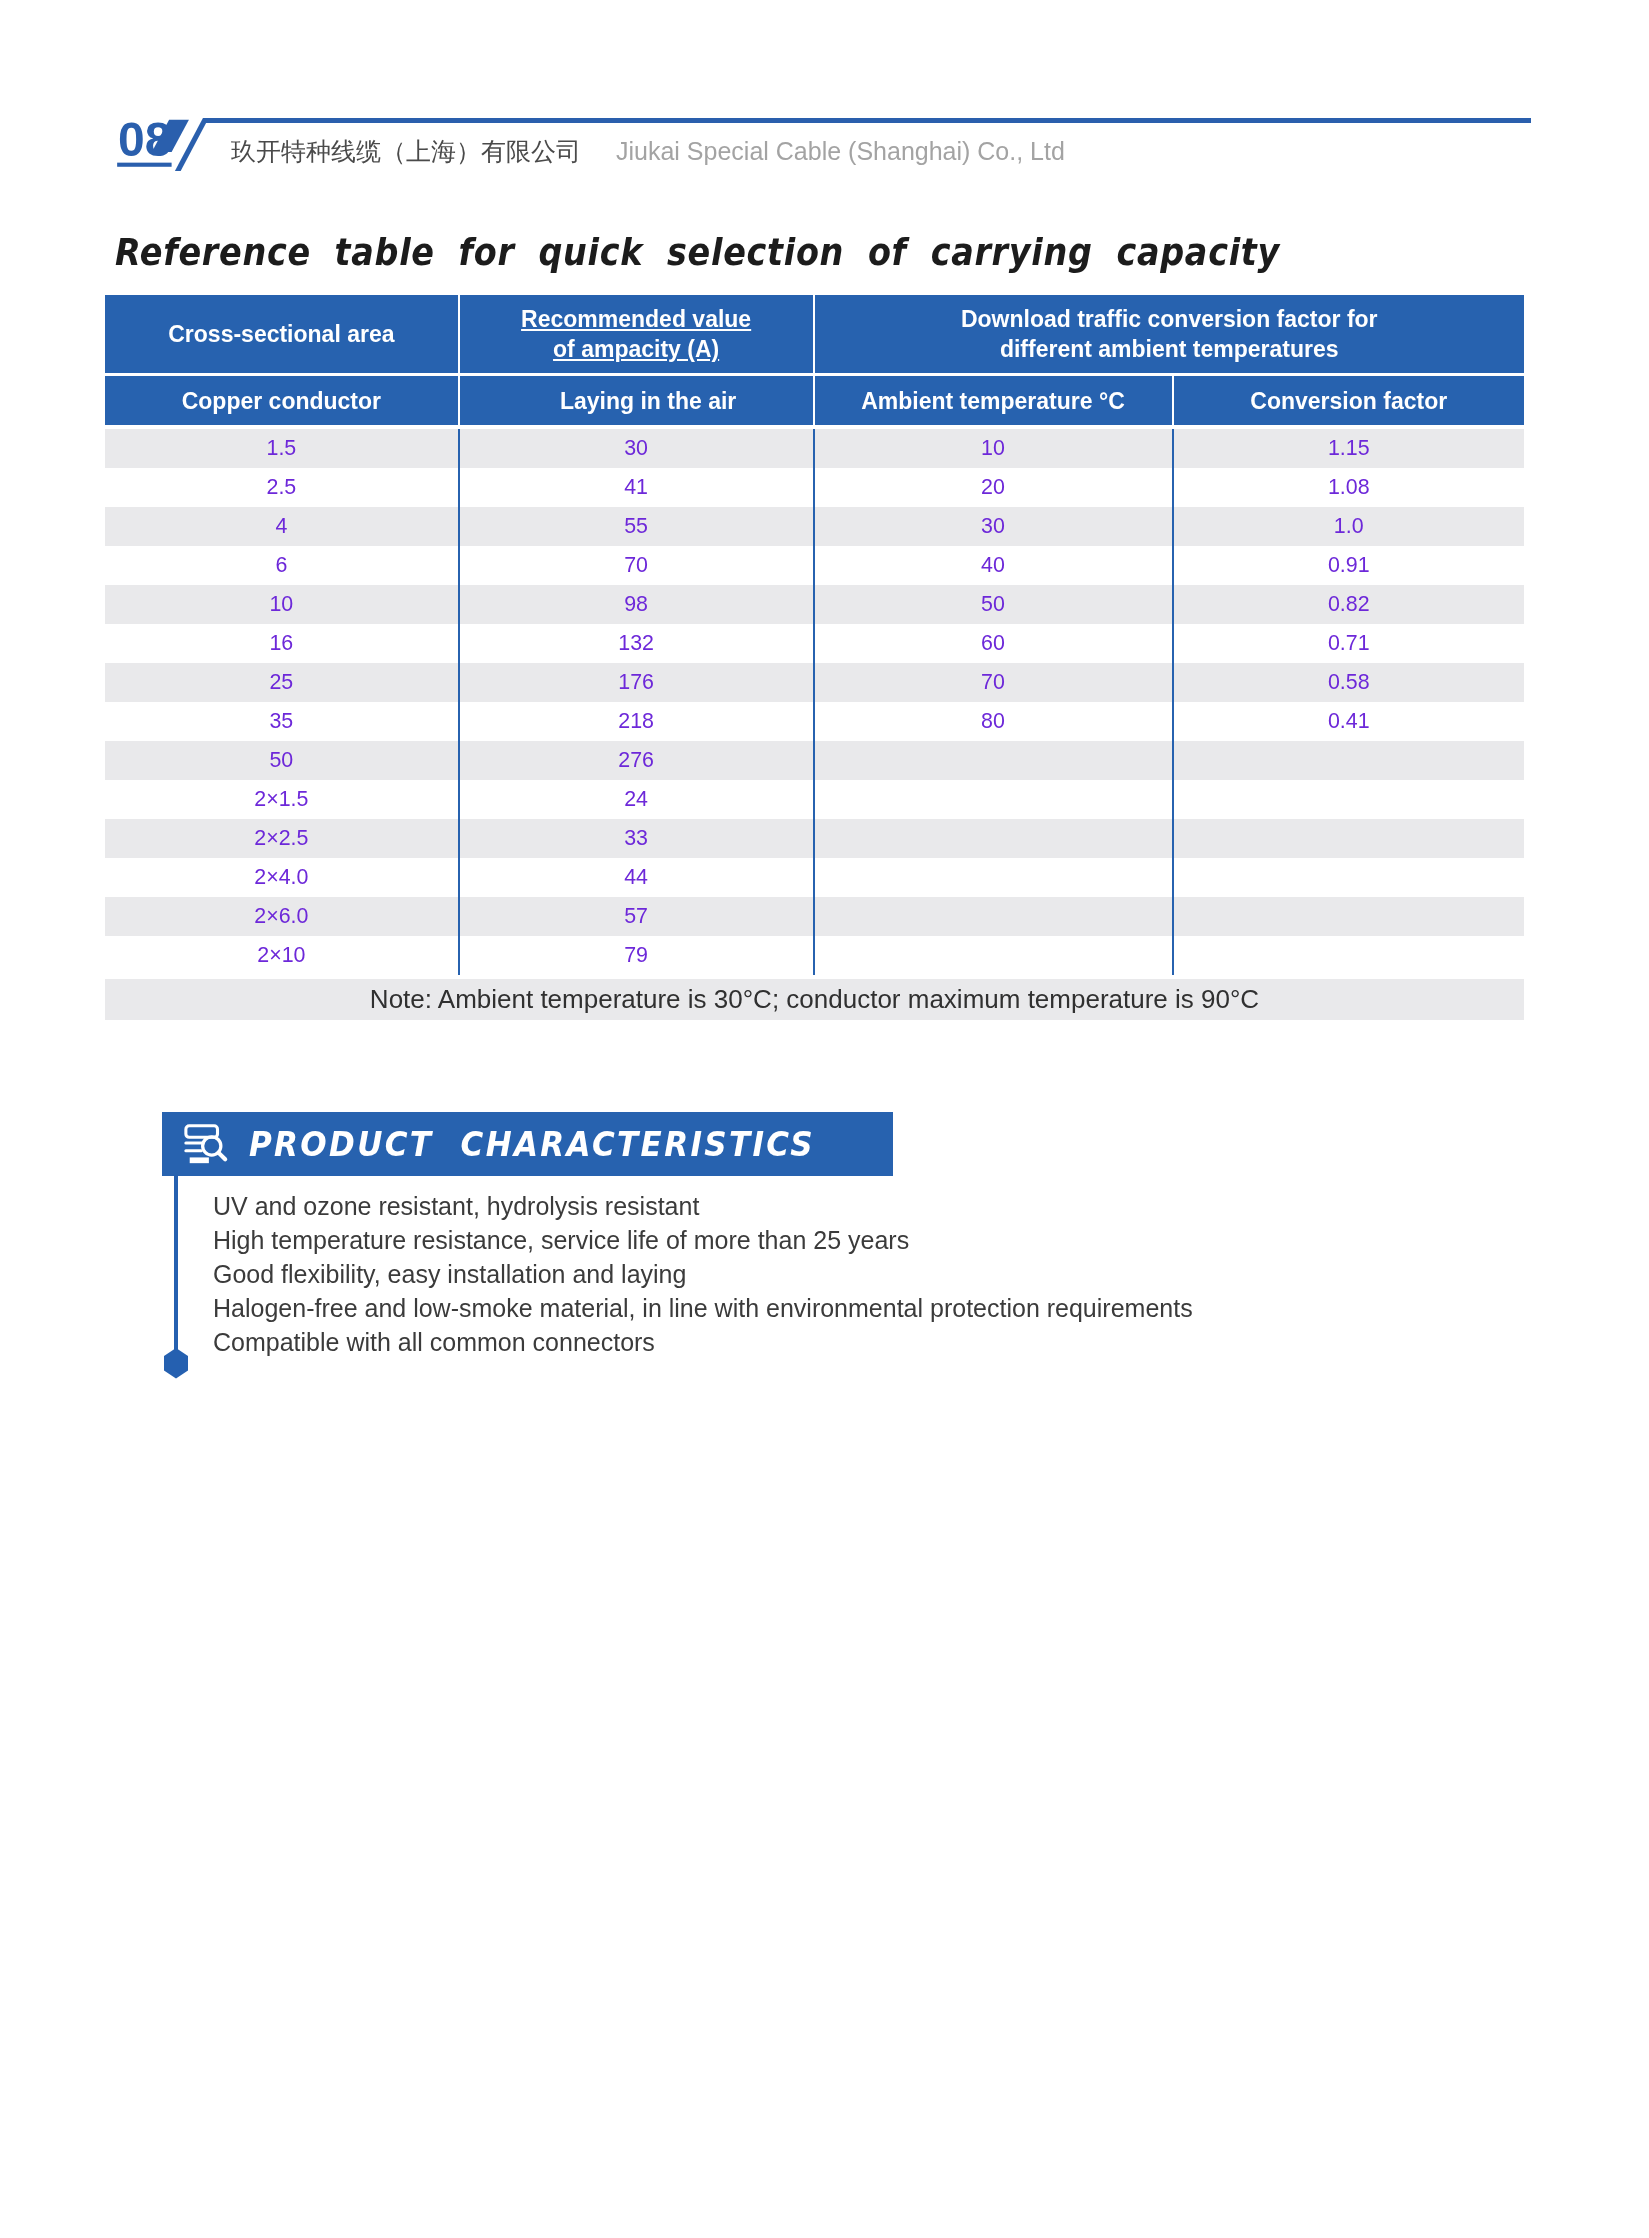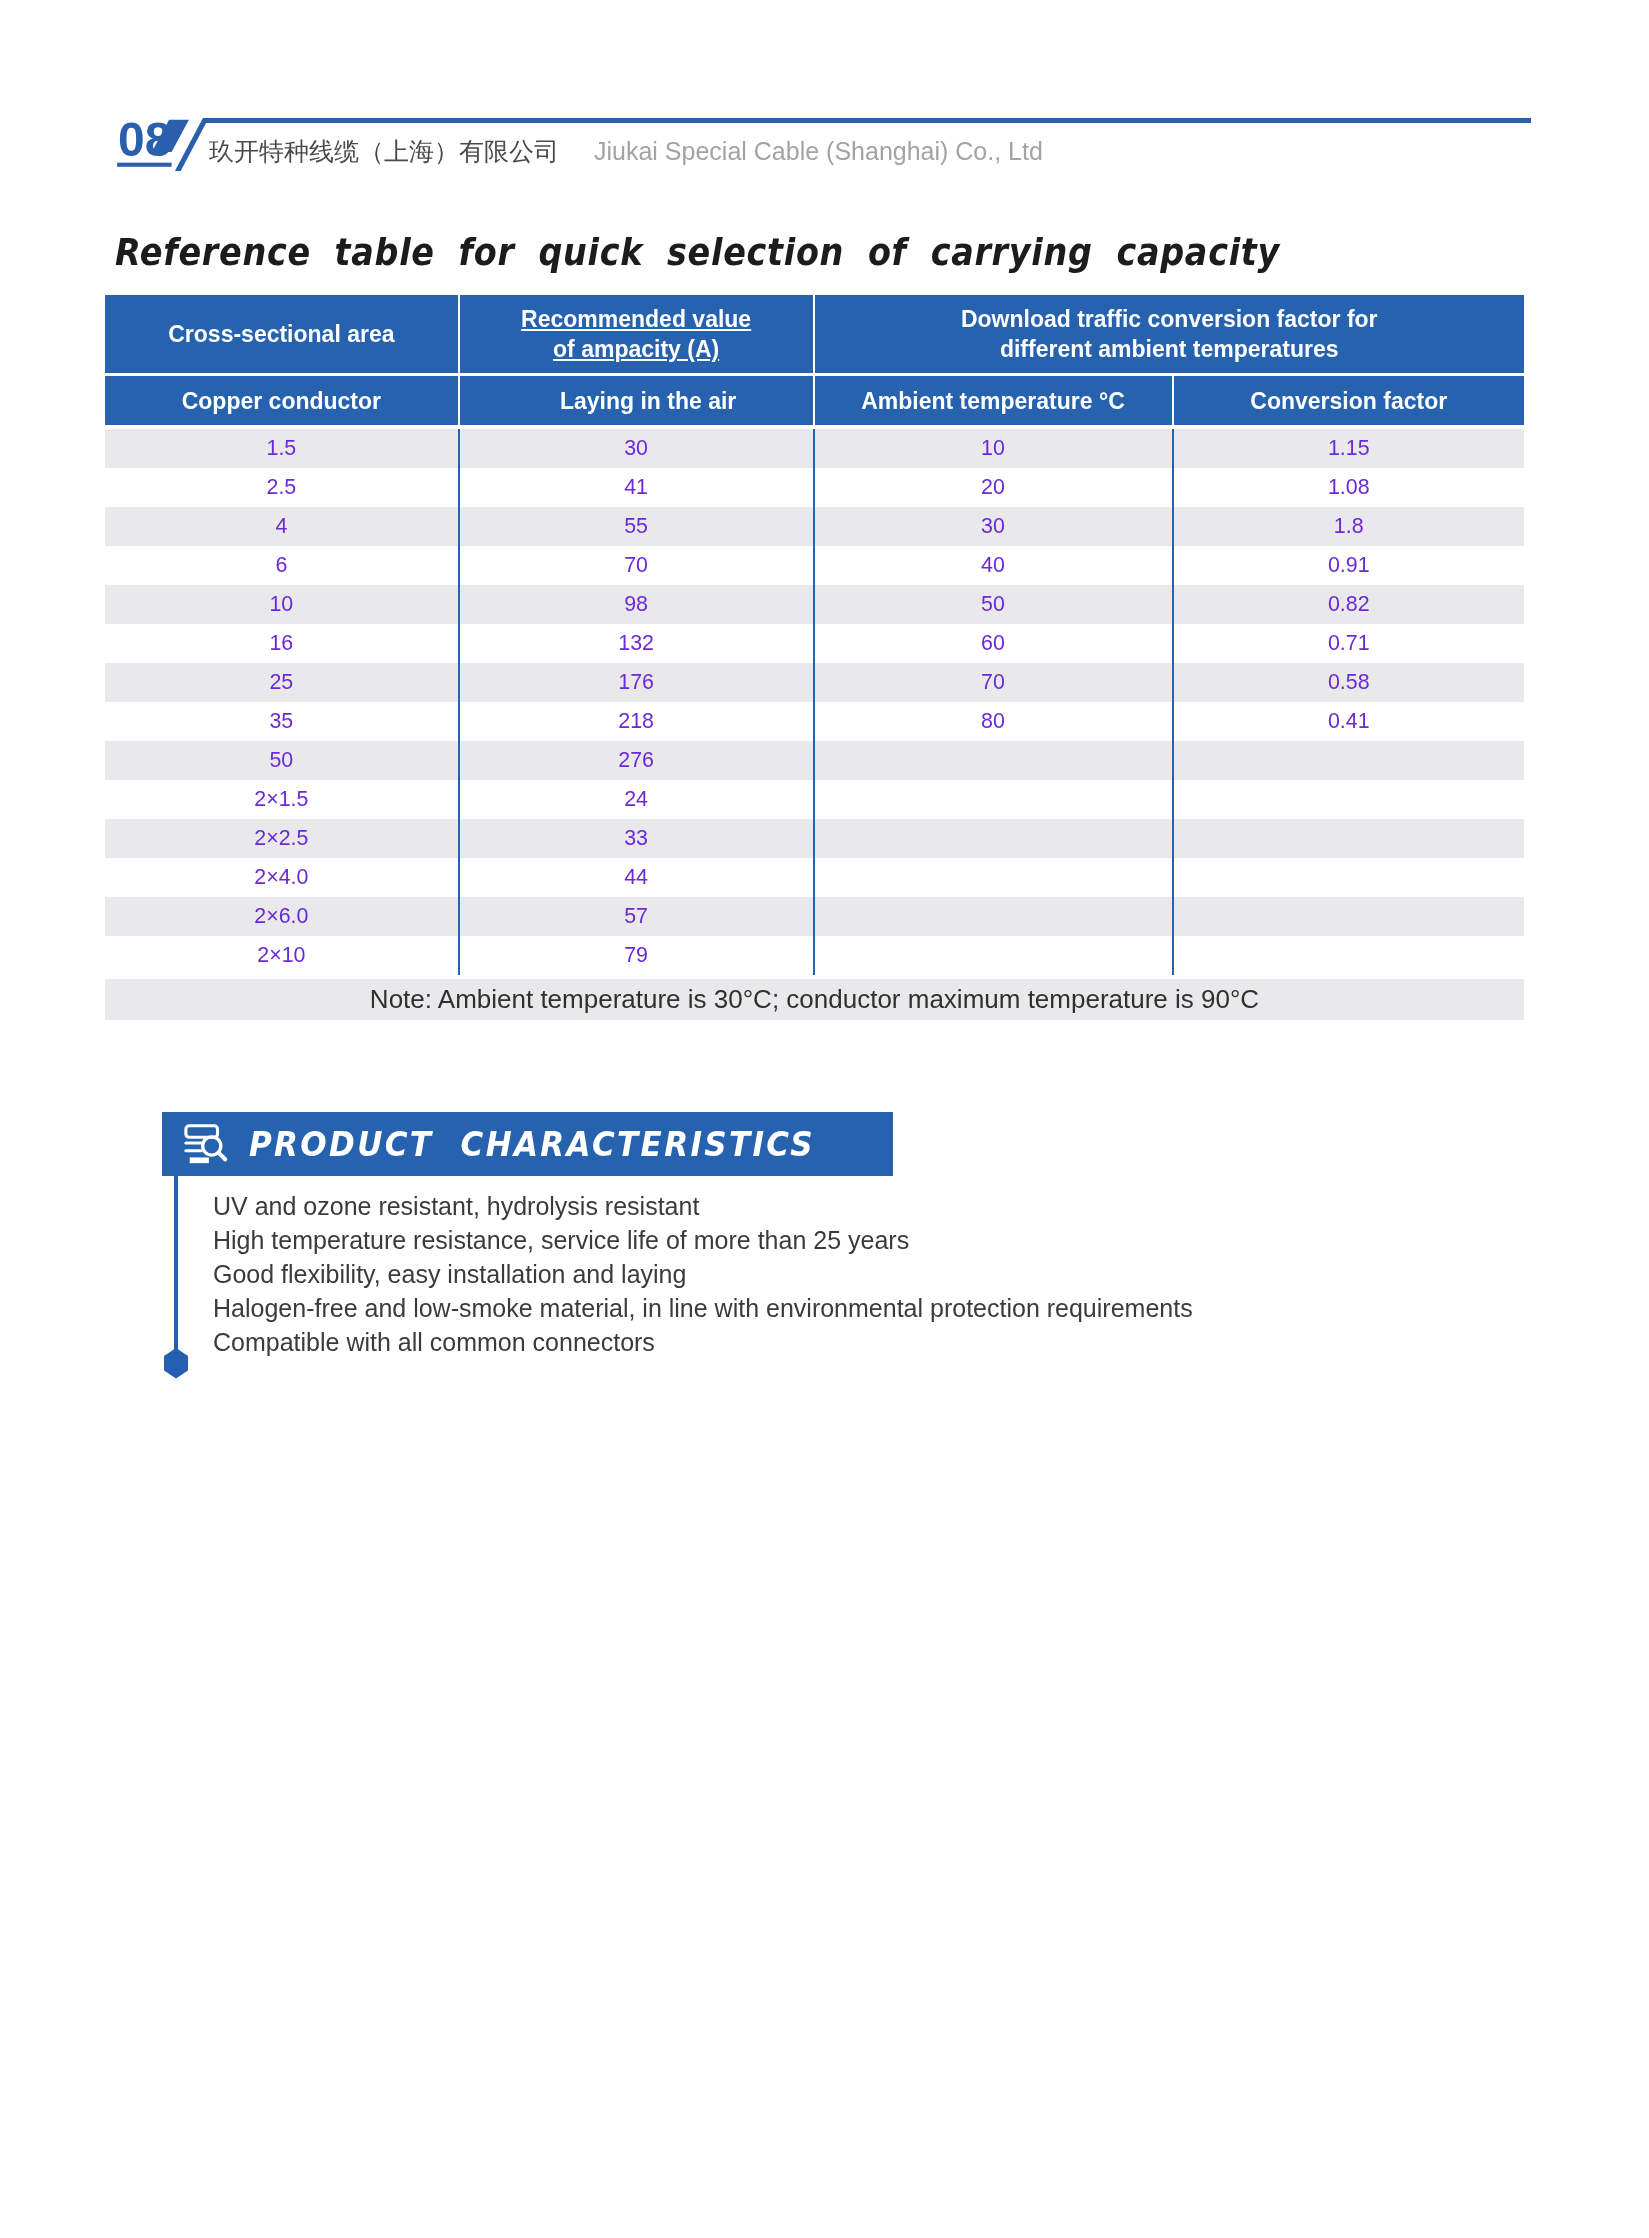--- a/index.html
+++ b/index.html
@@ -15,21 +15,21 @@
     position:absolute;left:118px;top:115px;
     font-size:48px;font-weight:700;color:#2a5fad;
     letter-spacing:0px;line-height:49px;
   }
   .header-deco{position:absolute;left:0;top:0;}
   .header-line{
     position:absolute;left:205px;top:118px;width:1326px;height:5px;
     background:#2a5fad;
   }
   .company-row{
-    position:absolute;left:209px;top:132px;width:1072px;height:38px;
+    position:absolute;left:231px;top:132px;width:1072px;height:38px;
     display:flex;align-items:center;gap:35px;
   }
   .company-cn{font-size:25px;color:#4a4a4a;font-weight:500;}
   .company-en{font-size:25px;color:#a3a3a3;font-weight:400;}
   
   .doc-title{
     position:absolute;left:115px;top:231px;
     font-family:"DejaVu Sans", sans-serif;
     font-size:38px;line-height:43px;font-weight:800;font-style:italic;
     color:#1c1c1c;letter-spacing:0.8px;word-spacing:13px;
@@ -145,21 +145,21 @@
         <div class="trow even">
           <div class="tcell c0">2.5</div>
           <div class="tcell c1">41</div>
           <div class="tcell c2">20</div>
           <div class="tcell c3">1.08</div>
         </div>
         <div class="trow odd">
           <div class="tcell c0">4</div>
           <div class="tcell c1">55</div>
           <div class="tcell c2">30</div>
-          <div class="tcell c3">1.8</div>
+          <div class="tcell c3">1.0</div>
         </div>
         <div class="trow even">
           <div class="tcell c0">6</div>
           <div class="tcell c1">70</div>
           <div class="tcell c2">40</div>
           <div class="tcell c3">0.91</div>
         </div>
         <div class="trow odd">
           <div class="tcell c0">10</div>
           <div class="tcell c1">98</div>

